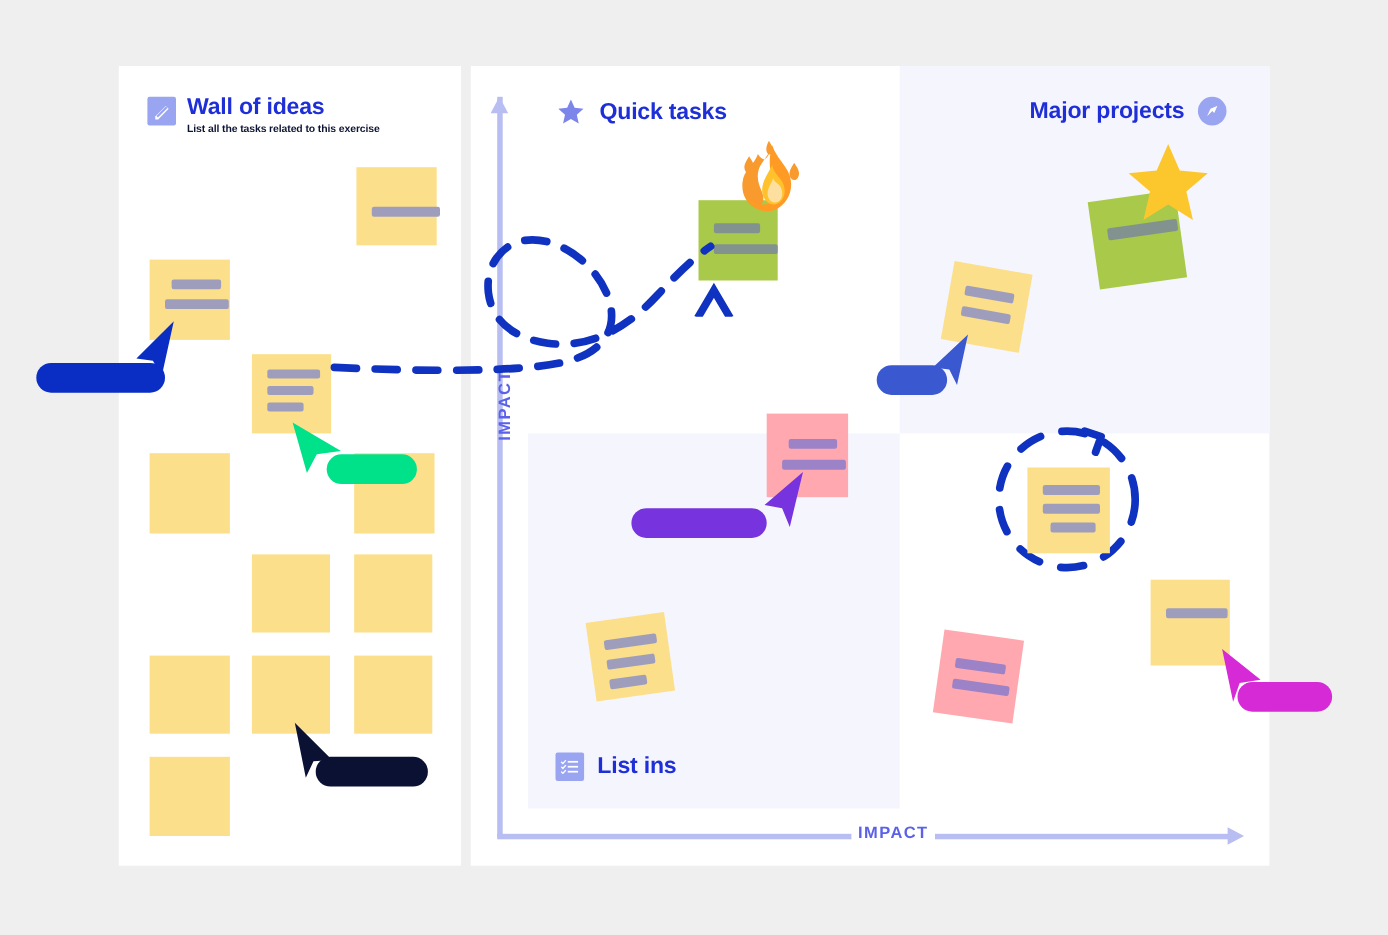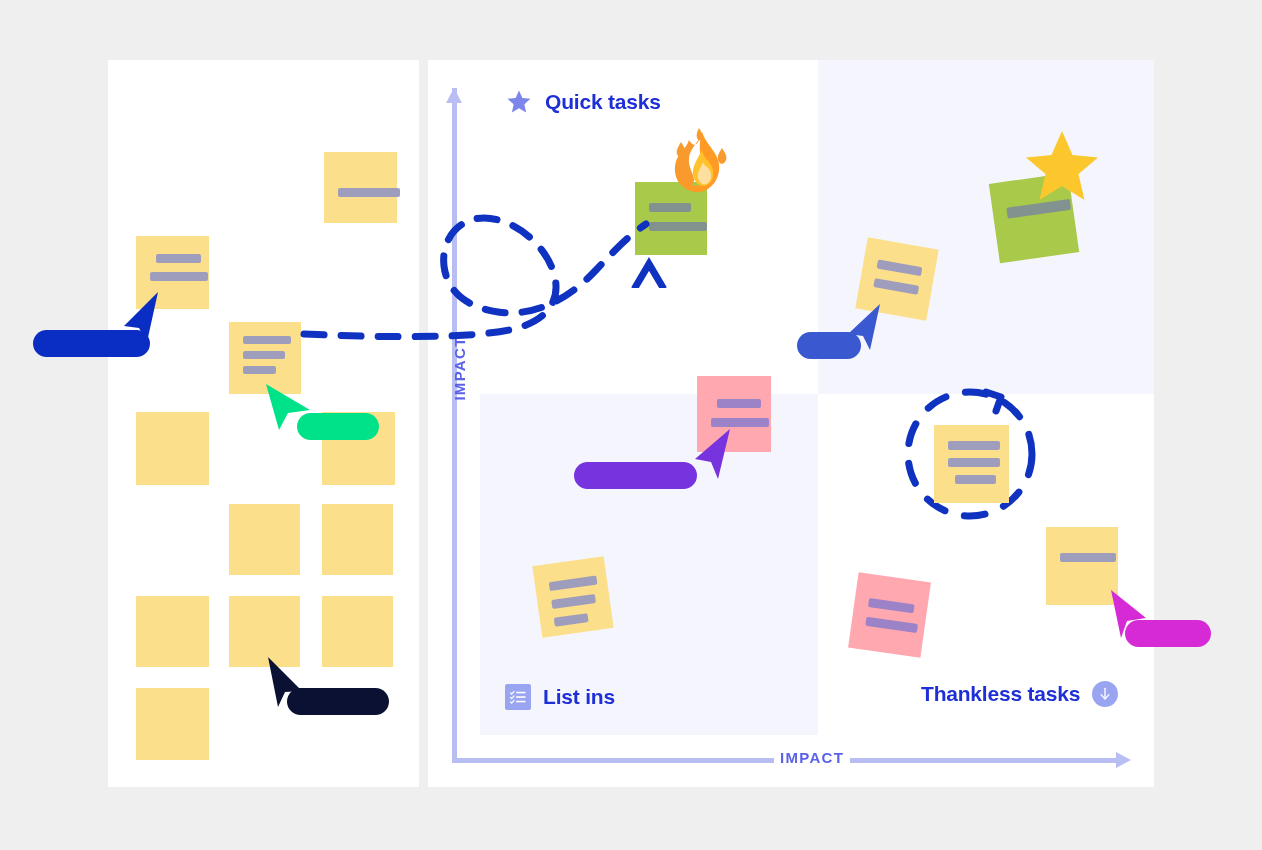--- a/index.html
+++ b/index.html
@@ -78,54 +78,66 @@
 <body>
 
 <div class="stage">
 
   <div class="panel" id="wall-panel"></div>
   <div class="panel" id="matrix-panel"></div>
 
   <div class="quad" id="quad-major"></div>
   <div class="quad" id="quad-fill"></div>
 
+  <div class="hdr" id="wall-hdr">
+    <span class="icon-sq" style="margin-top:2px;">
+      <svg width="17" height="17" viewBox="0 0 24 24" aria-hidden="true">
+        <path d="M3 18.2 L16.4 4.6 L20.2 8.4 L6.8 22 L3 22 Z" fill="#ffffff"></path>
+        <path d="M4.5 17.5 L16.8 5.2 L18.8 7.2 L6.5 19.5 Z" fill="#9aa5f2"></path>
+      </svg>
+    </span>
+    <div id="wall-texts">
+      <div class="hdr-title">Wall of ideas</div>
+      <div id="wall-sub">List all the tasks related to this exercise</div>
+    </div>
+  </div>
 
   <div class="hdr" id="quick-hdr">
     <span class="star-ic">
       <svg width="28" height="28" viewBox="0 0 24 24" aria-hidden="true">
         <path d="M12 2.2 L14.9 8.6 L21.8 9.3 L16.6 14 L18.1 20.9 L12 17.3 L5.9 20.9 L7.4 14 L2.2 9.3 L9.1 8.6 Z" fill="#7b85ea"></path>
       </svg>
     </span>
     <span class="hdr-title">Quick tasks</span>
   </div>
 
+  <div class="hdr" id="major-hdr">
+    <span class="hdr-title">Major projects</span>
+    <span class="icon-circ">
+      <svg width="16" height="16" viewBox="0 0 24 24" aria-hidden="true">
+        <path d="M19 5 L9.5 9.2 L14.8 14.5 Z" fill="#ffffff"></path>
+        <path d="M19 5 L5 19 L9.5 9.2 Z" fill="#ffffff"></path>
+      </svg>
+    </span>
+  </div>
 
   <div class="hdr" id="fill-hdr">
     <span class="icon-sq">
       <svg width="18" height="18" viewBox="0 0 24 24" aria-hidden="true">
         <path d="M2 6.5 L3.6 8.1 L6.8 4.6" stroke="#ffffff" stroke-width="1.6" fill="none" stroke-linecap="round"></path>
         <path d="M2 12.5 L3.6 14.1 L6.8 10.6" stroke="#ffffff" stroke-width="1.6" fill="none" stroke-linecap="round"></path>
         <path d="M2 18.5 L3.6 20.1 L6.8 16.6" stroke="#ffffff" stroke-width="1.6" fill="none" stroke-linecap="round"></path>
         <rect x="9.5" y="5" width="12.5" height="2.1" fill="#ffffff"></rect>
         <rect x="9.5" y="11" width="12.5" height="2.1" fill="#ffffff"></rect>
         <rect x="9.5" y="17" width="12.5" height="2.1" fill="#ffffff"></rect>
       </svg>
     </span>
     <span class="hdr-title">List ins</span>
   </div>
 
-  <div class="hdr" id="thankless-hdr">
-    <span class="hdr-title">Thankless tasks</span>
-    <span class="icon-circ">
-      <svg width="16" height="16" viewBox="0 0 24 24" aria-hidden="true">
-        <path d="M12 3.5 L12 18.5" stroke="#ffffff" stroke-width="2" stroke-linecap="round"></path>
-        <path d="M6.2 13 L12 19.6 L17.8 13" stroke="#ffffff" stroke-width="2" fill="none" stroke-linecap="round" stroke-linejoin="round"></path>
-      </svg>
-    </span>
-  </div>
 
   <div id="axis-v"></div>
   <div id="axis-v-head"></div>
   <div id="axis-h"></div>
   <div id="axis-h-head"></div>
   <div id="impact-lbl">IMPACT</div>
   <div id="effort-lbl">IMPACT</div>
 
   <div class="note yellow" style="left:324px;top:152px;width:73px;height:71px;">
     <div class="ln" style="width:62px;margin-top:18px;"></div>

